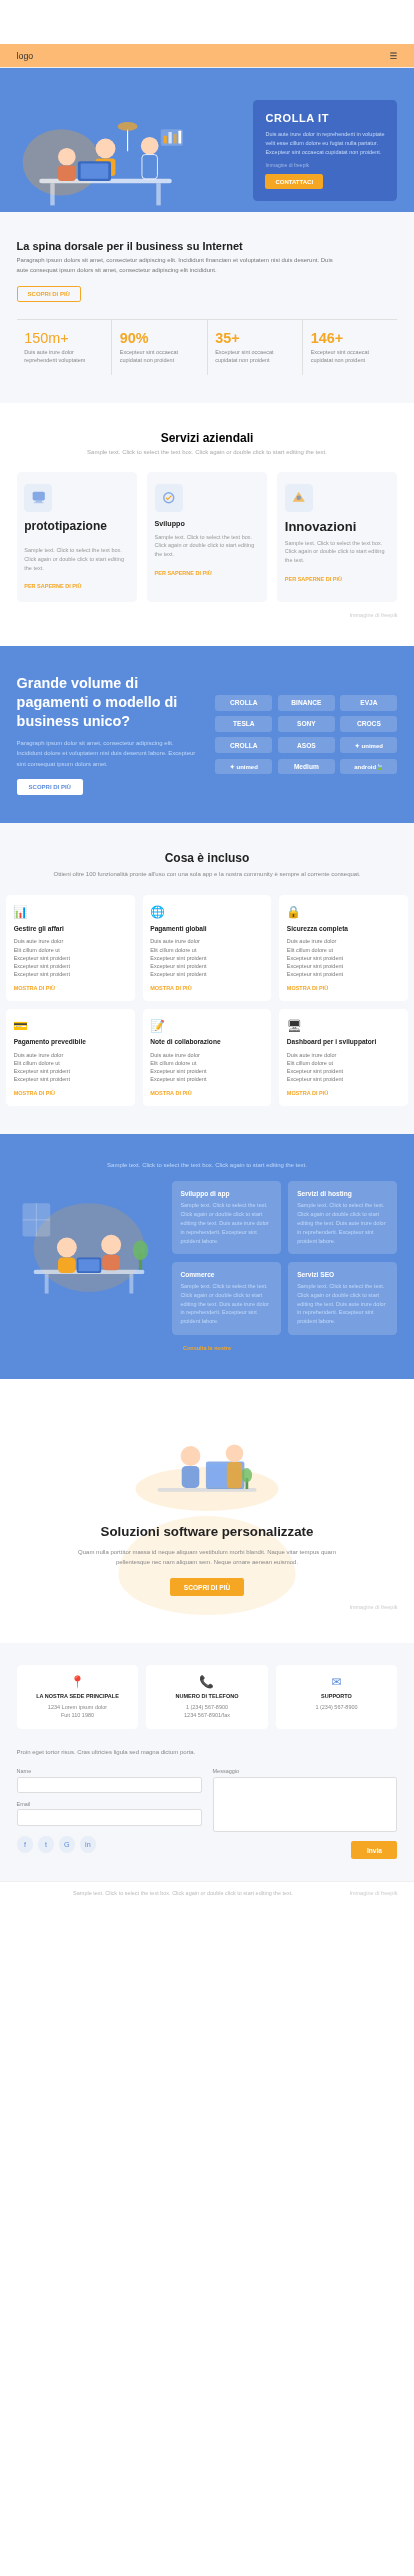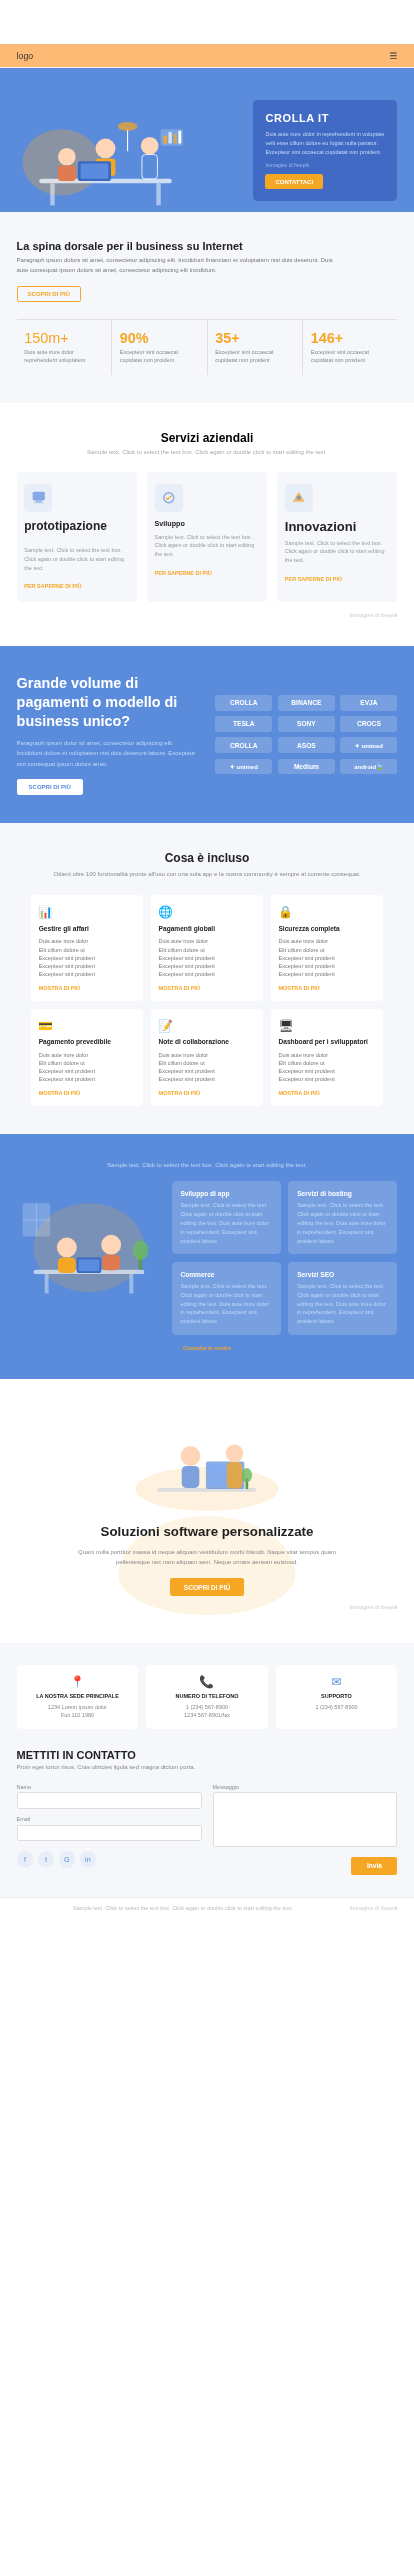--- a/index.html
+++ b/index.html
@@ -149,21 +149,21 @@
     <div style="background:rgba(255,255,255,0.18);border-radius:3.3px;padding:4.4px 5.5px;text-align:center;color:#fff;font-weight:800;font-size:6.6px;">CROCS</div>
     <div style="background:rgba(255,255,255,0.18);border-radius:3.3px;padding:4.4px 5.5px;text-align:center;color:#fff;font-weight:800;font-size:6.6px;">CROLLA</div>
     <div style="background:rgba(255,255,255,0.18);border-radius:3.3px;padding:4.4px 5.5px;text-align:center;color:#fff;font-weight:800;font-size:6.6px;">ASOS</div>
     <div style="background:rgba(255,255,255,0.18);border-radius:3.3px;padding:4.4px 5.5px;text-align:center;color:#fff;font-weight:700;font-size:6px;">✦ unimed</div>
     <div style="background:rgba(255,255,255,0.18);border-radius:3.3px;padding:4.4px 5.5px;text-align:center;color:#fff;font-weight:700;font-size:6px;">✦ unimed</div>
     <div style="background:rgba(255,255,255,0.18);border-radius:3.3px;padding:4.4px 5.5px;text-align:center;color:#fff;font-weight:700;font-size:6.6px;">Medium</div>
     <div style="background:rgba(255,255,255,0.18);border-radius:3.3px;padding:4.4px 5.5px;text-align:center;color:#fff;font-weight:700;font-size:6px;">android🍃</div>
   </div>
 </section>
 
-<section style="background:#f5f7fa;padding:28px 31px;">
+<section style="background:#f5f7fa;padding:28px 6px;">
   <h2 style="font-size:12px;font-weight:700;color:#222;margin-bottom:5.5px;text-align:center;">Cosa è incluso</h2>
   <p style="font-size:6px;color:#888;margin-bottom:15.5px;max-width:320px;line-height:1.6;margin-left:auto;margin-right:auto;text-align:center;">Ottieni oltre 100 funzionalità pronte all'uso con una sola app e la nostra community è sempre al corrente consequat.</p>
   <div style="display:flex;gap:7.7px;margin-bottom:7.7px;">
 
     <div style="flex:1;background:#fff;border-radius:4.4px;padding:10px 7.7px;">
       <div style="font-size:12px;margin-bottom:5.5px;">📊</div>
       <h4 style="font-size:6.6px;font-weight:700;color:#222;margin-bottom:5.5px;">Gestire gli affari</h4>
       <ul style="list-style:none;padding:0;">
         <li style="font-size:5.5px;color:#777;padding:1.1px 0;">Duis aute irure dolor</li>
         <li style="font-size:5.5px;color:#777;padding:1.1px 0;">Elit cillum dolore ut</li>
@@ -334,21 +334,20 @@
       <h5 style="font-size:5.5px;font-weight:700;color:#222;margin-bottom:3.3px;">NUMERO DI TELEFONO</h5>
       <p style="font-size:5.5px;color:#888;white-space:pre-line;line-height:1.5;">1 (234) 567-8900
 1234 567-8901/fax</p>
     </div>
     <div style="flex:1;background:#fff;border-radius:4.4px;padding:10px;text-align:center;">
       <div style="font-size:12px;color:#5b8cdb;margin-bottom:4.4px;">✉</div>
       <h5 style="font-size:5.5px;font-weight:700;color:#222;margin-bottom:3.3px;">SUPPORTO</h5>
       <p style="font-size:5.5px;color:#888;white-space:pre-line;line-height:1.5;">1 (234) 567-8900</p>
     </div>
   </div>
-  <h2 style="font-size:11px;font-weight:700;color:#222;margin-bottom:3.3px;">METTITI IN CONTATTO</h2>
   <p style="font-size:6px;color:#888;margin-bottom:13.3px;">Proin eget tortor risus. Cras ultricies ligula sed magna dictum porta.</p>
   <div style="display:flex;gap:11px;">
     <div style="flex:1;">
       <div style="margin-bottom:7.7px;">
         <label style="font-size:5.5px;color:#888;display:block;margin-bottom:2.2px;">Name</label>
         <input type="text" style="width: 100%; border: 0.6px solid rgb(221, 221, 221); border-radius: 2.2px; padding: 4.4px 5.5px; font-size: 6px; color: rgb(51, 51, 51);">
       </div>
       <div style="margin-bottom:7.7px;">
         <label style="font-size:5.5px;color:#888;display:block;margin-bottom:2.2px;">Email</label>
         <input type="email" style="width: 100%; border: 0.6px solid rgb(221, 221, 221); border-radius: 2.2px; padding: 4.4px 5.5px; font-size: 6px; color: rgb(51, 51, 51);">

